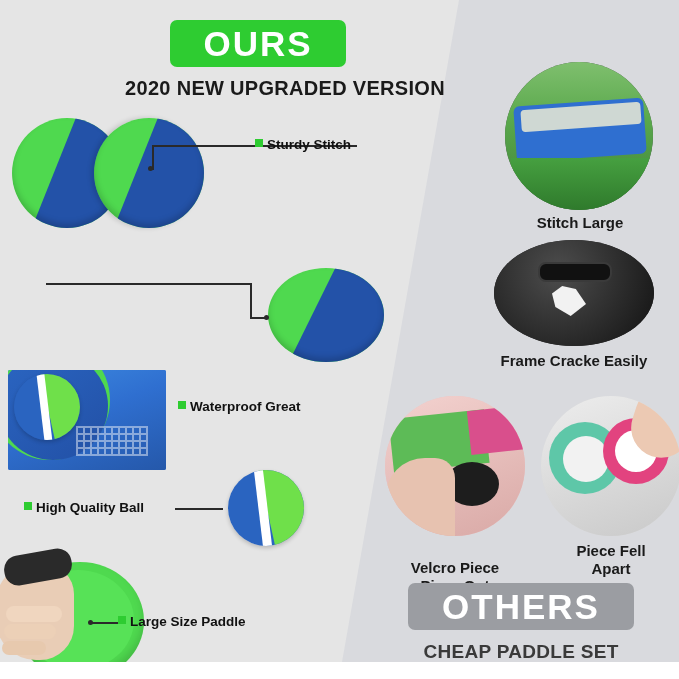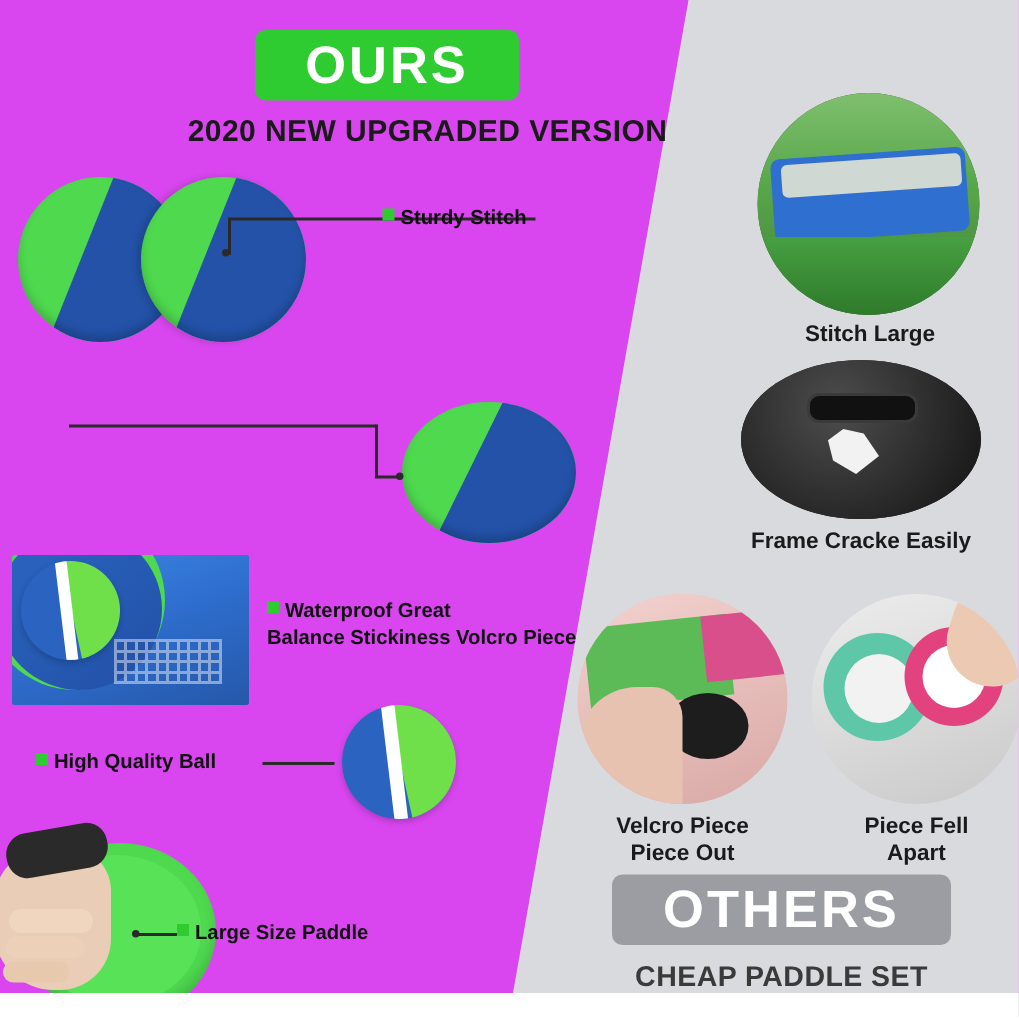--- a/index.html
+++ b/index.html
@@ -1,17 +1,17 @@
 <!DOCTYPE html>
 <html><head>
 <meta charset="utf-8">
 <style>
   html,body{margin:0;padding:0;}
   body{width:679px;height:679px;background:#ffffff;font-family:"Liberation Sans",sans-serif;overflow:hidden;}
-  .canvas{position:relative;width:679px;height:662px;background:#d946ef;overflow:hidden;}
+  .canvas{position:relative;width:679px;height:662px;background:#e5e5e5;overflow:hidden;}
 
   
   .right-panel{
     position:absolute;top:0;right:0;width:340px;height:679px;
     background:#d9dade;
     clip-path:polygon(100% 0, 100% 100%, 0 100%, 120px 0);
   }
 
   
   .ours-banner{
@@ -123,21 +123,20 @@
   </div>
 
   <div class="ball" style="left:14px;top:374px;width:66px;height:66px;">
     <div class="b1"></div>
     <div class="b2"></div>
     <div class="seam"></div>
   </div>
 
   <div class="callout" style="left:178px;top:398px;line-height:1.35;">
     <span class="sq"></span><span>Waterproof Great</span><br>
-    <span>Balance Stickiness Volcro Piece</span>
   </div>
 
   <div class="ball" style="left:228px;top:470px;width:76px;height:76px;">
     <div class="b1"></div>
     <div class="b2"></div>
     <div class="seam"></div>
   </div>
 
   <div class="leader" style="left:175px;top:508px;width:48px;height:1.6px;"></div>
   <div class="callout" style="left:24px;top:500px;">
@@ -177,21 +176,21 @@
   </div>
   <div class="rcap" style="left:466px;top:352px;width:216px;">Frame Cracke  Easily</div>
 
   <div class="photo circ" style="left:385px;top:396px;width:140px;height:140px;background:#e8c6c8;">
     <div style="position:absolute;inset:0;background:linear-gradient(160deg,#f3d2cf,#d9a9a6);"></div>
     <div style="position:absolute;left:6px;top:18px;width:96px;height:54px;background:#5dbb57;transform:rotate(-6deg);"></div>
     <div style="position:absolute;left:84px;top:12px;width:58px;height:44px;background:#d94f8c;transform:rotate(-6deg);"></div>
     <div style="position:absolute;left:60px;top:66px;width:54px;height:44px;border-radius:50%;background:#1d1d1d;"></div>
     <div style="position:absolute;left:0px;top:62px;width:70px;height:78px;border-radius:40px 20px 0 0;background:#e7c2b0;"></div>
   </div>
-  <div class="rcap" style="left:385px;top:542px;width:140px;">
+  <div class="rcap" style="left:385px;top:559px;width:140px;">
     <span>Velcro Piece</span><br>
     <span>Piece Out</span>
   </div>
 
   <div class="photo circ" style="left:541px;top:396px;width:140px;height:140px;background:#d8d8d8;">
     <div style="position:absolute;inset:0;background:linear-gradient(160deg,#ededed,#c9c9c9);"></div>
     <div style="position:absolute;left:8px;top:26px;width:72px;height:72px;border-radius:50%;background:#5ec7a8;"></div>
     <div style="position:absolute;left:22px;top:40px;width:46px;height:46px;border-radius:50%;background:#f2f2f2;"></div>
     <div style="position:absolute;left:62px;top:22px;width:66px;height:66px;border-radius:50%;background:#e2437f;"></div>
     <div style="position:absolute;left:74px;top:34px;width:42px;height:42px;border-radius:50%;background:#ffffff;"></div>

